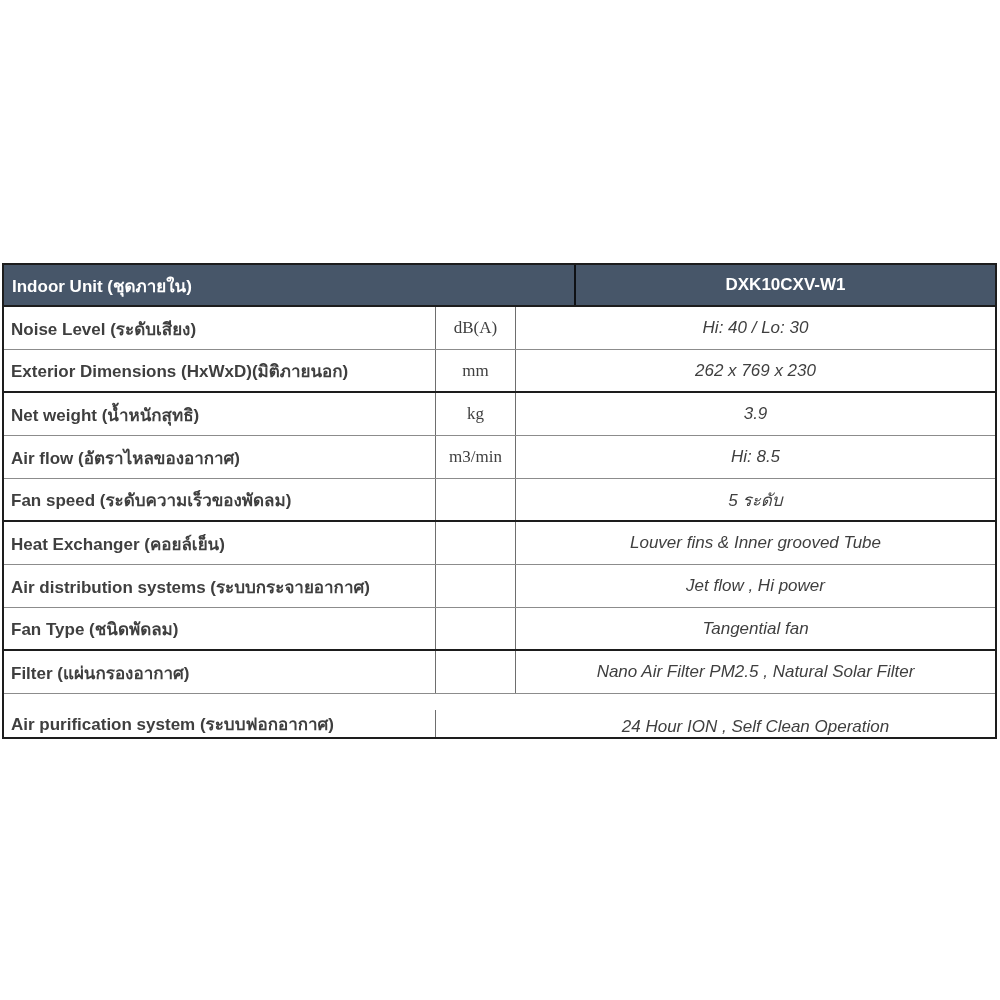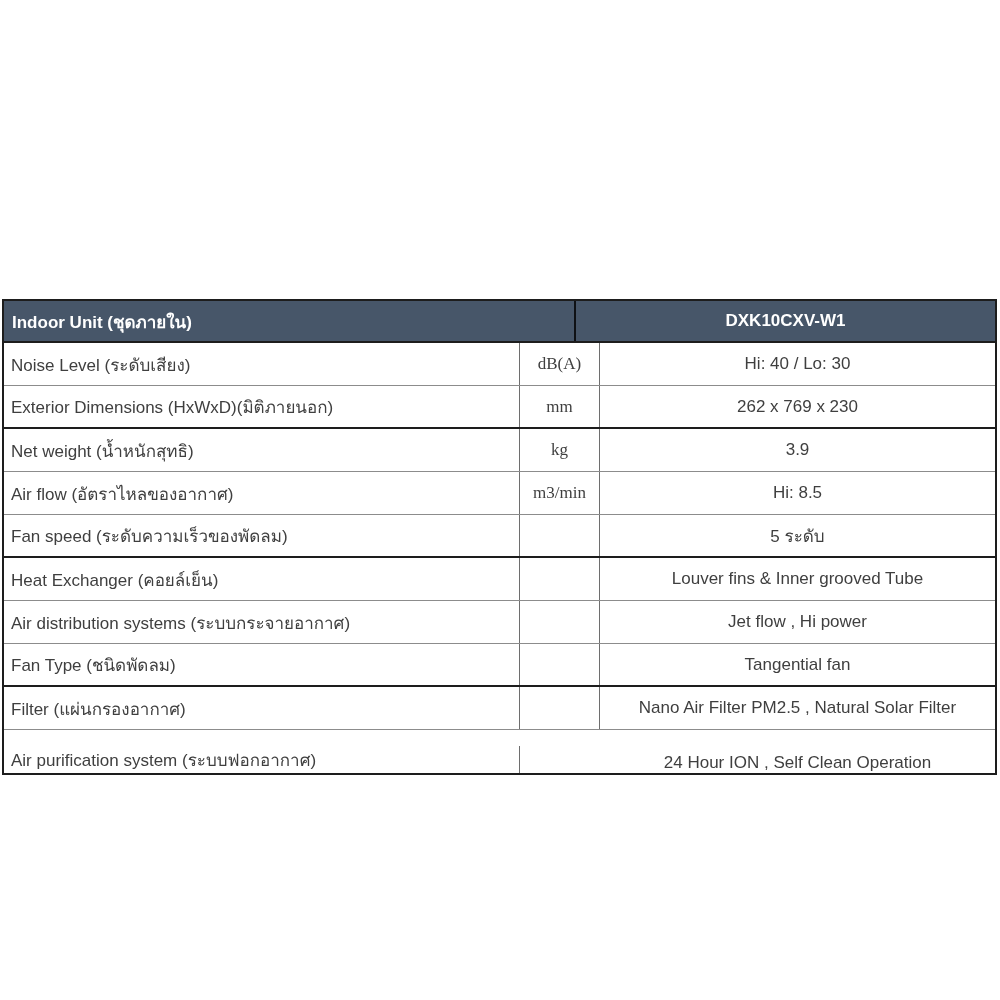--- a/index.html
+++ b/index.html
@@ -18,21 +18,20 @@
     overflow: hidden;
   }
   .spec-table {
     position: absolute;
     left: 2px;
     top: 263px;
     width: 995px;
     border: 2px solid #1d1d1d;
     box-sizing: border-box;
     background: #ffffff;
-    margin-top: 36px;
   }
   .thead {
     display: flex;
     height: 40px;
     background: #475669;
     border-bottom: 2px solid #1d1d1d;
     color: #ffffff;
     font-size: 17px;
     font-weight: bold;
   }
@@ -64,33 +63,35 @@
   .row:last-child {
     border-bottom: none;
     align-items: flex-end;
   }
   .cell {
     box-sizing: border-box;
     display: flex;
     align-items: center;
   }
   .cell.label {
-    width: 516px;
+    width: 432px;
     padding-left: 7px;
     border-right: 1px solid #6e6e6e;
+    font-weight: bold;
   }
   .cell.unit {
     width: 80px;
     justify-content: center;
     border-right: 1px solid #6e6e6e;
     font-family: Liberation Serif, serif;
   }
   .cell.value {
     flex: 1;
     justify-content: center;
+    font-style: italic;
   }
 </style>
 </head>
 <body>
 
 <div class="page">
   <div class="spec-table">
 
     <div class="thead">
       <div class="h-left">Indoor Unit (ชุดภายใน)</div>

